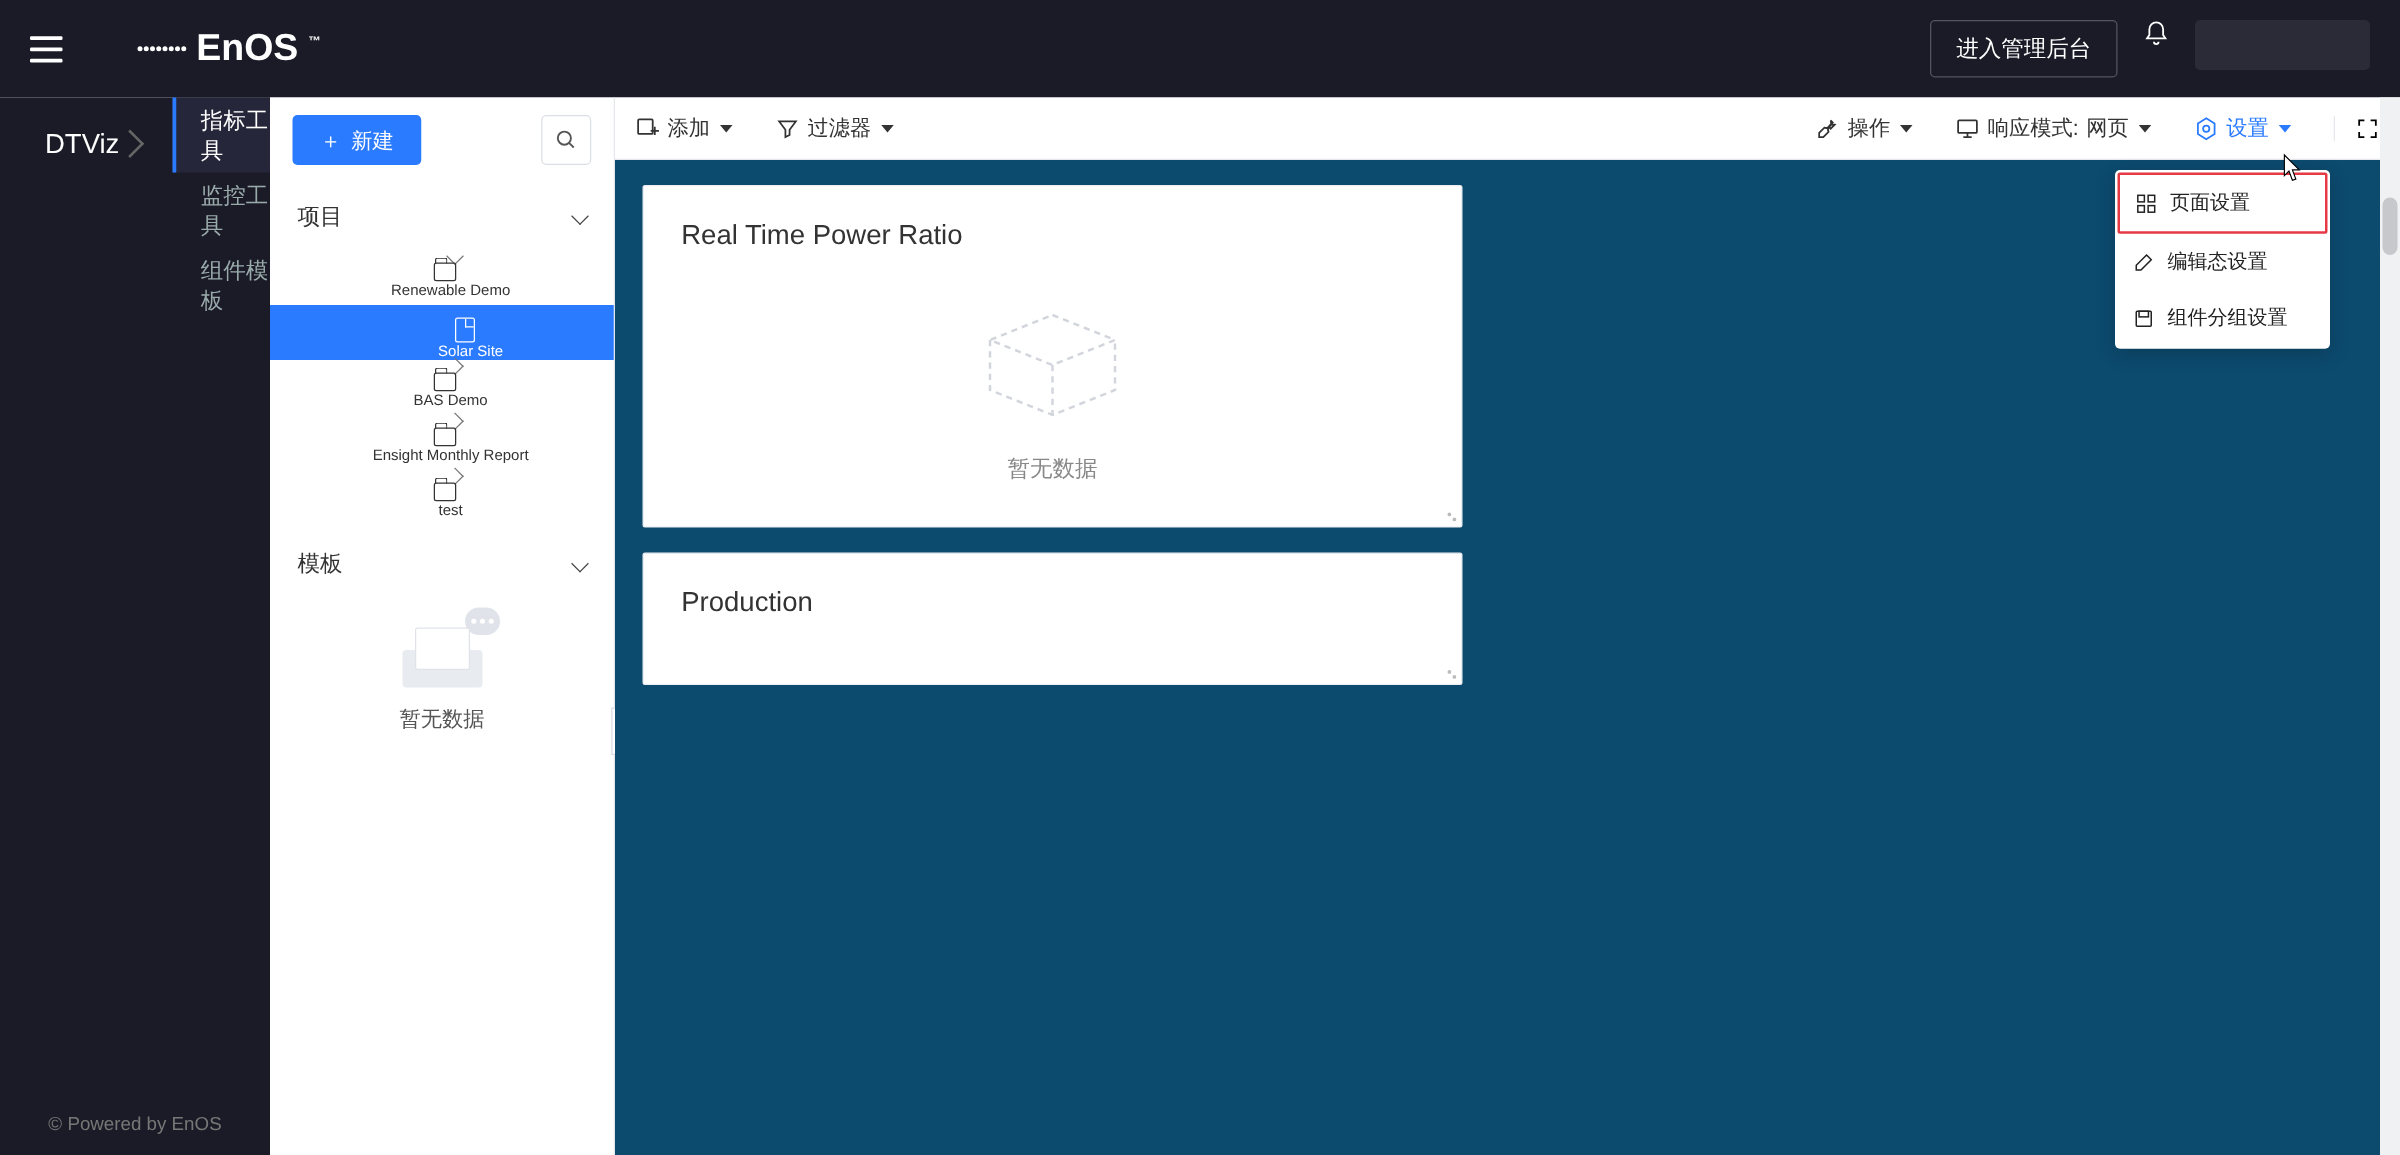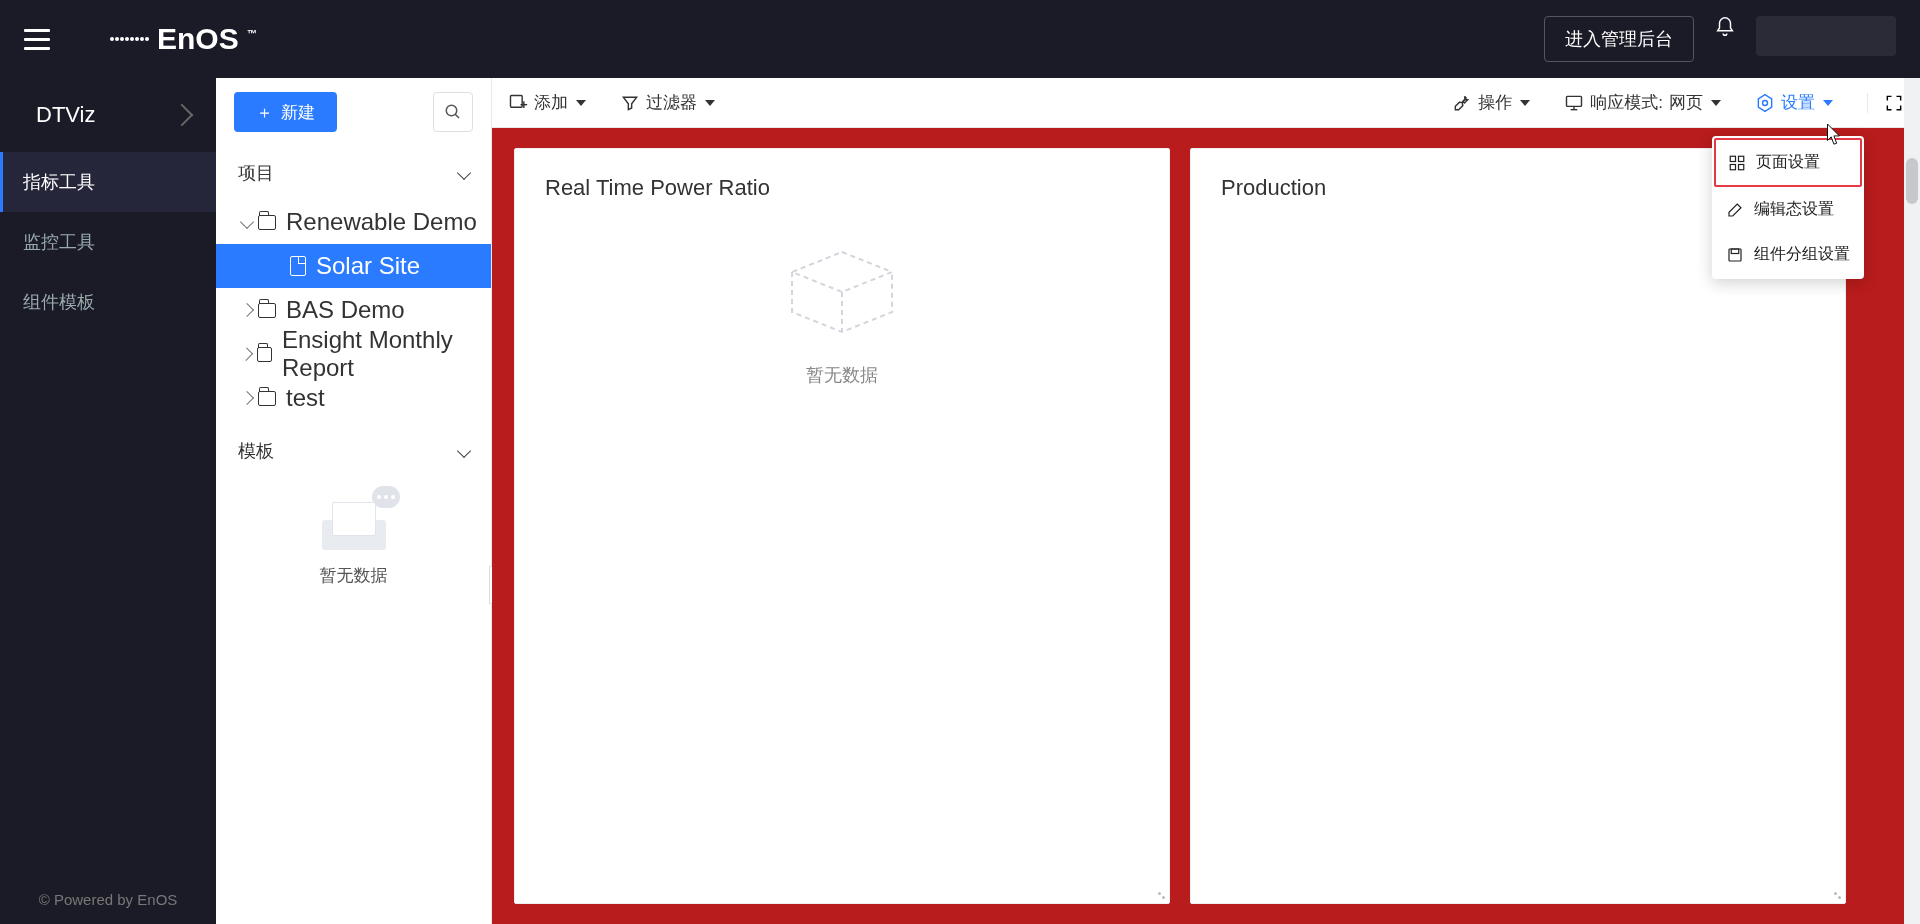--- a/index.html
+++ b/index.html
@@ -16,38 +16,38 @@
 .logo-tm { font-size: 10px; align-self: flex-start; margin-top: 6px; }
 .topbar-right { display: flex; gap: 20px; }
 .admin-btn { border: 1px solid #555560; color: #fff; background: transparent; padding: 10px 20px; border-radius: 4px; font-size: 18px; cursor: pointer; }
 .bell-icon { width: 22px; height: 22px; stroke: #fff; stroke-width: 1.6; fill: none; }
 .search-bar { width: 140px; height: 40px; background: #2b2b38; border-radius: 4px; }
 
 
 .below-top { display: flex; height: calc(100% - 78px); }
 
 
-.sidebar-dark { width: 216px; background: #1b1b27; color: #fff; display: flex; flex-direction: column; position: relative; }
+.sidebar-dark { width: 216px; background: #1b1b27; color: #fff; display: flex; flex-direction: row; position: relative; }
 .module-title { height: 74px; display: flex; align-items: center; justify-content: space-between; padding: 0 26px 0 36px; font-size: 22px; color: #fff; }
 .chev { width: 16px; height: 16px; border-right: 2px solid #666; border-top: 2px solid #666; transform: rotate(45deg); }
 .nav-items { display: flex; flex-direction: column; }
 .nav-item { height: 60px; display: flex; align-items: center; padding-left: 20px; font-size: 18px; color: #9aa; cursor: pointer; border-left: 3px solid transparent; }
 .nav-item.active { background: #26263a; color: #fff; border-left-color: #2a7bff; }
 .footer-text { position: absolute; bottom: 16px; left: 0; right: 0; text-align: center; color: #777; font-size: 15px; }
 
 
 .tree-panel { width: 276px; background: #fff; border-right: 1px solid #e5e8ec; display: flex; flex-direction: column; position: relative; }
 .tree-top { display: flex; align-items: center; gap: 10px; padding: 14px 18px; }
 .new-btn { background: #2a7bff; color: #fff; border: none; height: 40px; padding: 0 22px; border-radius: 4px; font-size: 17px; display: flex; align-items: center; gap: 8px; cursor: pointer; }
 .search-btn { border: 1px solid #dcdfe6; width: 40px; height: 40px; display: flex; align-items: center; justify-content: center; border-radius: 4px; margin-left: auto; cursor: pointer; }
 .search-btn svg { width: 18px; height: 18px; stroke: #555; fill: none; stroke-width: 2; }
 .section-head { height: 54px; display: flex; align-items: center; justify-content: space-between; padding: 0 22px; font-size: 18px; color: #333; border-top: 0 solid #eee; }
 .section-chev { width: 10px; height: 10px; border-right: 1.5px solid #444; border-top: 1.5px solid #444; transform: rotate(135deg); }
 .tree { padding-bottom: 4px; }
-.tree-row { display: flex; align-items: center; height: 44px; font-size: 24px; color: #333; cursor: pointer; }
+.tree-row { display: flex; align-items: center; height: 44px; font-size: 12px; color: #333; cursor: pointer; flex-direction: column; }
 .tree-row.sel { background: #2a7bff; color: #fff; }
 .twist { width: 10px; height: 10px; border-right: 1.5px solid #777; border-top: 1.5px solid #777; margin: 0 6px 0 12px; }
 .twist.open { transform: rotate(135deg); }
 .twist.closed { transform: rotate(45deg); }
 .twist.none { opacity: 0; }
 .folder-icon, .file-icon { margin-right: 10px; }
 .folder-icon { width: 18px; height: 15px; border: 1.5px solid currentColor; border-radius: 2px; position: relative; }
 .folder-icon::before { content: ''; position: absolute; top: -5px; left: 0; width: 8px; height: 4px; border: 1.5px solid currentColor; border-bottom: none; border-radius: 2px 2px 0 0; }
 .file-icon { width: 16px; height: 20px; border: 1.5px solid currentColor; border-radius: 2px; position: relative; }
 .file-icon::before { content: ''; position: absolute; top: 0; right: 0; width: 6px; height: 6px; border-left: 1.5px solid currentColor; border-bottom: 1.5px solid currentColor; }
@@ -67,29 +67,29 @@
 .canvas-wrap { flex: 1; display: flex; flex-direction: column; position: relative; }
 .toolbar { height: 50px; background: #fff; border-bottom: 1px solid #e5e8ec; display: flex; align-items: center; padding: 0 16px; gap: 34px; }
 .tb-btn { display: flex; align-items: center; gap: 6px; font-size: 17px; color: #333; cursor: pointer; }
 .tb-btn.accent { color: #2a7bff; }
 .caret-down { width: 0; height: 0; border-left: 5px solid transparent; border-right: 5px solid transparent; border-top: 6px solid currentColor; margin-left: 2px; }
 .tb-icon { width: 20px; height: 20px; stroke: currentColor; fill: none; stroke-width: 1.7; }
 .toolbar-right { margin-left: auto; display: flex; align-items: center; gap: 34px; }
 .fullscreen-btn { border-left: 1px solid #e5e8ec; padding-left: 16px; height: 100%; display: flex; align-items: center; cursor:pointer; }
 
 
-.menu { position: absolute; top: 58px; right: 56px; width: 152px; background: #fff; border-radius: 4px; box-shadow: 0 4px 16px rgba(0,0,0,0.18); z-index: 40; padding: 2px; }
+.menu { position: absolute; top: 58px; right: 56px; width: 172px; background: #fff; border-radius: 4px; box-shadow: 0 4px 16px rgba(0,0,0,0.18); z-index: 40; padding: 2px; }
 .menu-item { display: flex; align-items: center; gap: 10px; padding: 12px 12px; font-size: 16px; color: #222; cursor: pointer; border-radius: 2px; }
 .menu-item.hl { border: 2px solid #e63946; }
 .mi-icon { width: 18px; height: 18px; stroke: #222; fill: none; stroke-width: 1.6; }
 .cursor { position: absolute; top: 44px; right: 76px; z-index: 50; pointer-events: none; }
 .cursor svg { width: 22px; height: 26px; }
 
 
-.canvas-body { flex: 1; overflow-y: auto; padding: 20px 22px; background: #b91c1c; display: flex; flex-direction: row; gap: 20px; }
+.canvas-body { flex: 1; overflow-y: auto; padding: 20px 22px; background: #0c4a6e; display: flex; flex-direction: column; gap: 20px; }
 .card { background: #fff; border: 1px solid #eceef1; border-radius: 2px; padding: 26px 30px; width: 656px; position: relative; }
 .card h2 { font-size: 22px; font-weight: 500; color: #333; margin-bottom: 26px; }
 .empty-core { display:flex; flex-direction:column; align-items:center; gap: 16px; padding: 20px 0 8px; }
 .cube { width: 120px; height: 100px; position: relative; }
 .cube polyline, .cube line { stroke:#d2d6dc; stroke-width: 2; fill: none; stroke-dasharray: 5 4; }
 .cube polygon { fill: #fff; stroke: #d2d6dc; stroke-width:2; stroke-dasharray: 5 4; }
 .empty-label{ color:#888; font-size:18px; }
 .resize-dots { position:absolute; bottom:4px; right:4px; width:12px; height:12px;}
 .resize-dots::before,.resize-dots::after{content:'';position:absolute;background:#bbb;border-radius:50%;width:3px;height:3px;}
 .resize-dots::before{bottom:0;right:0;}

